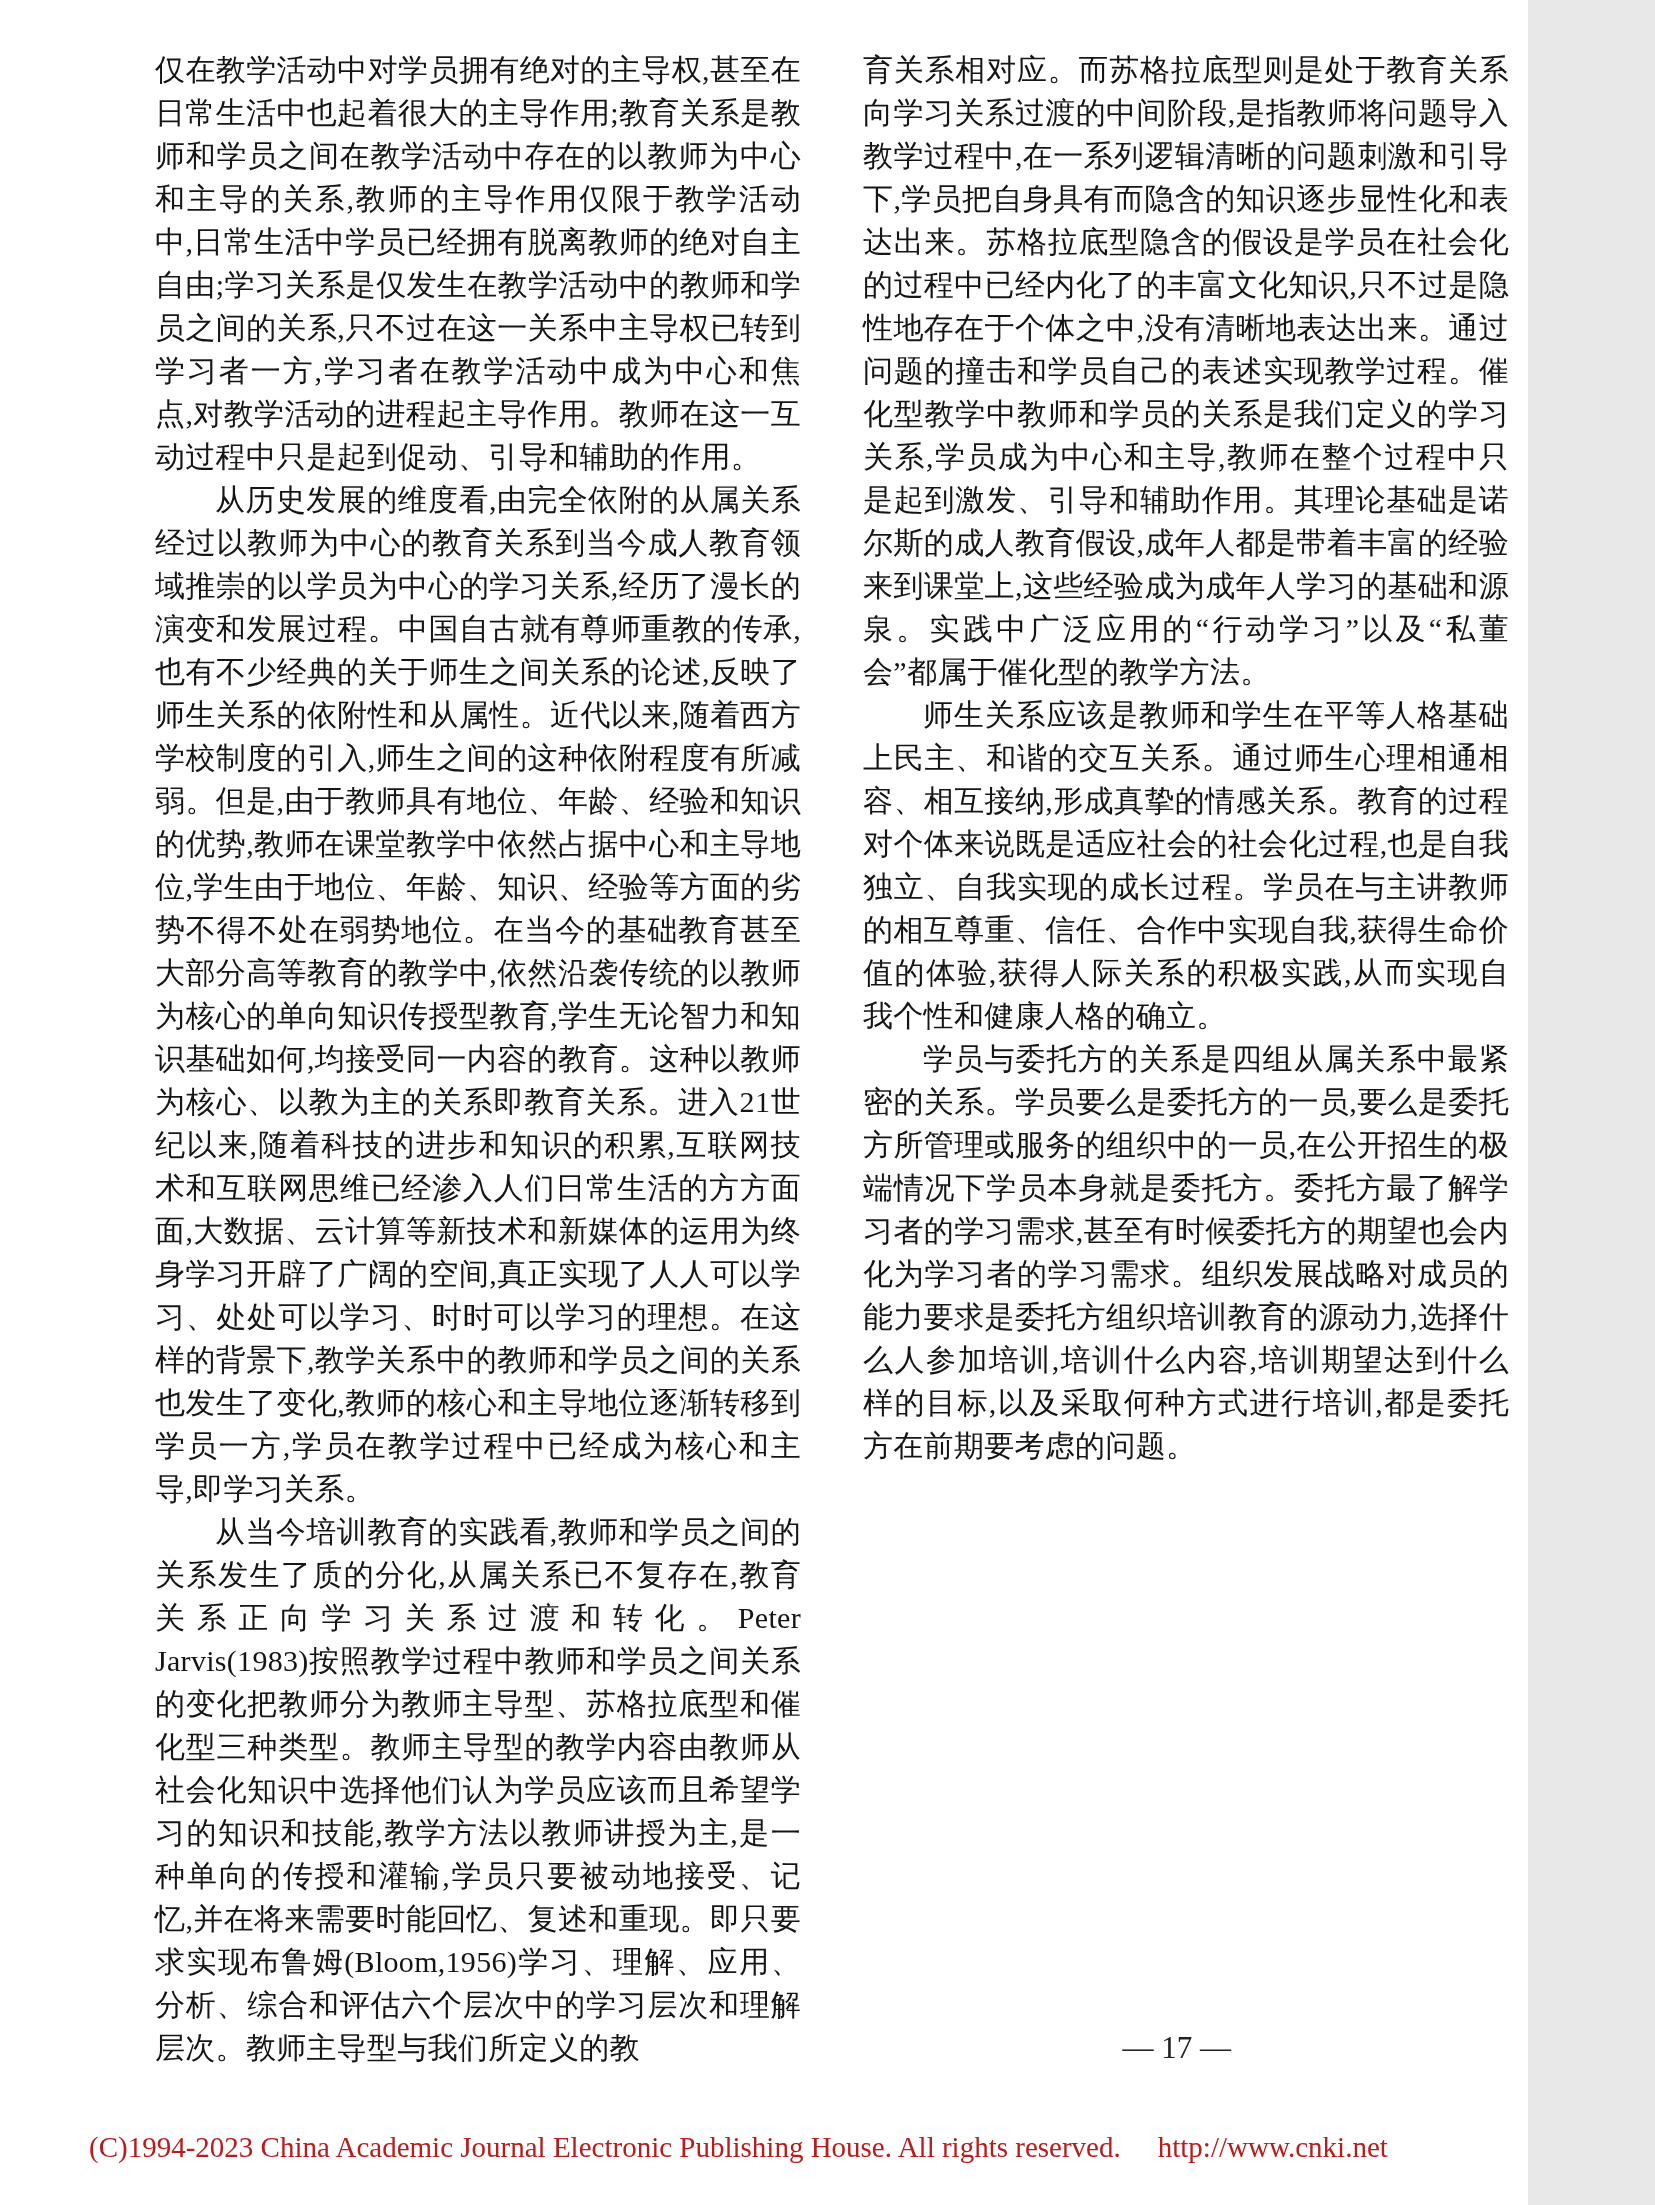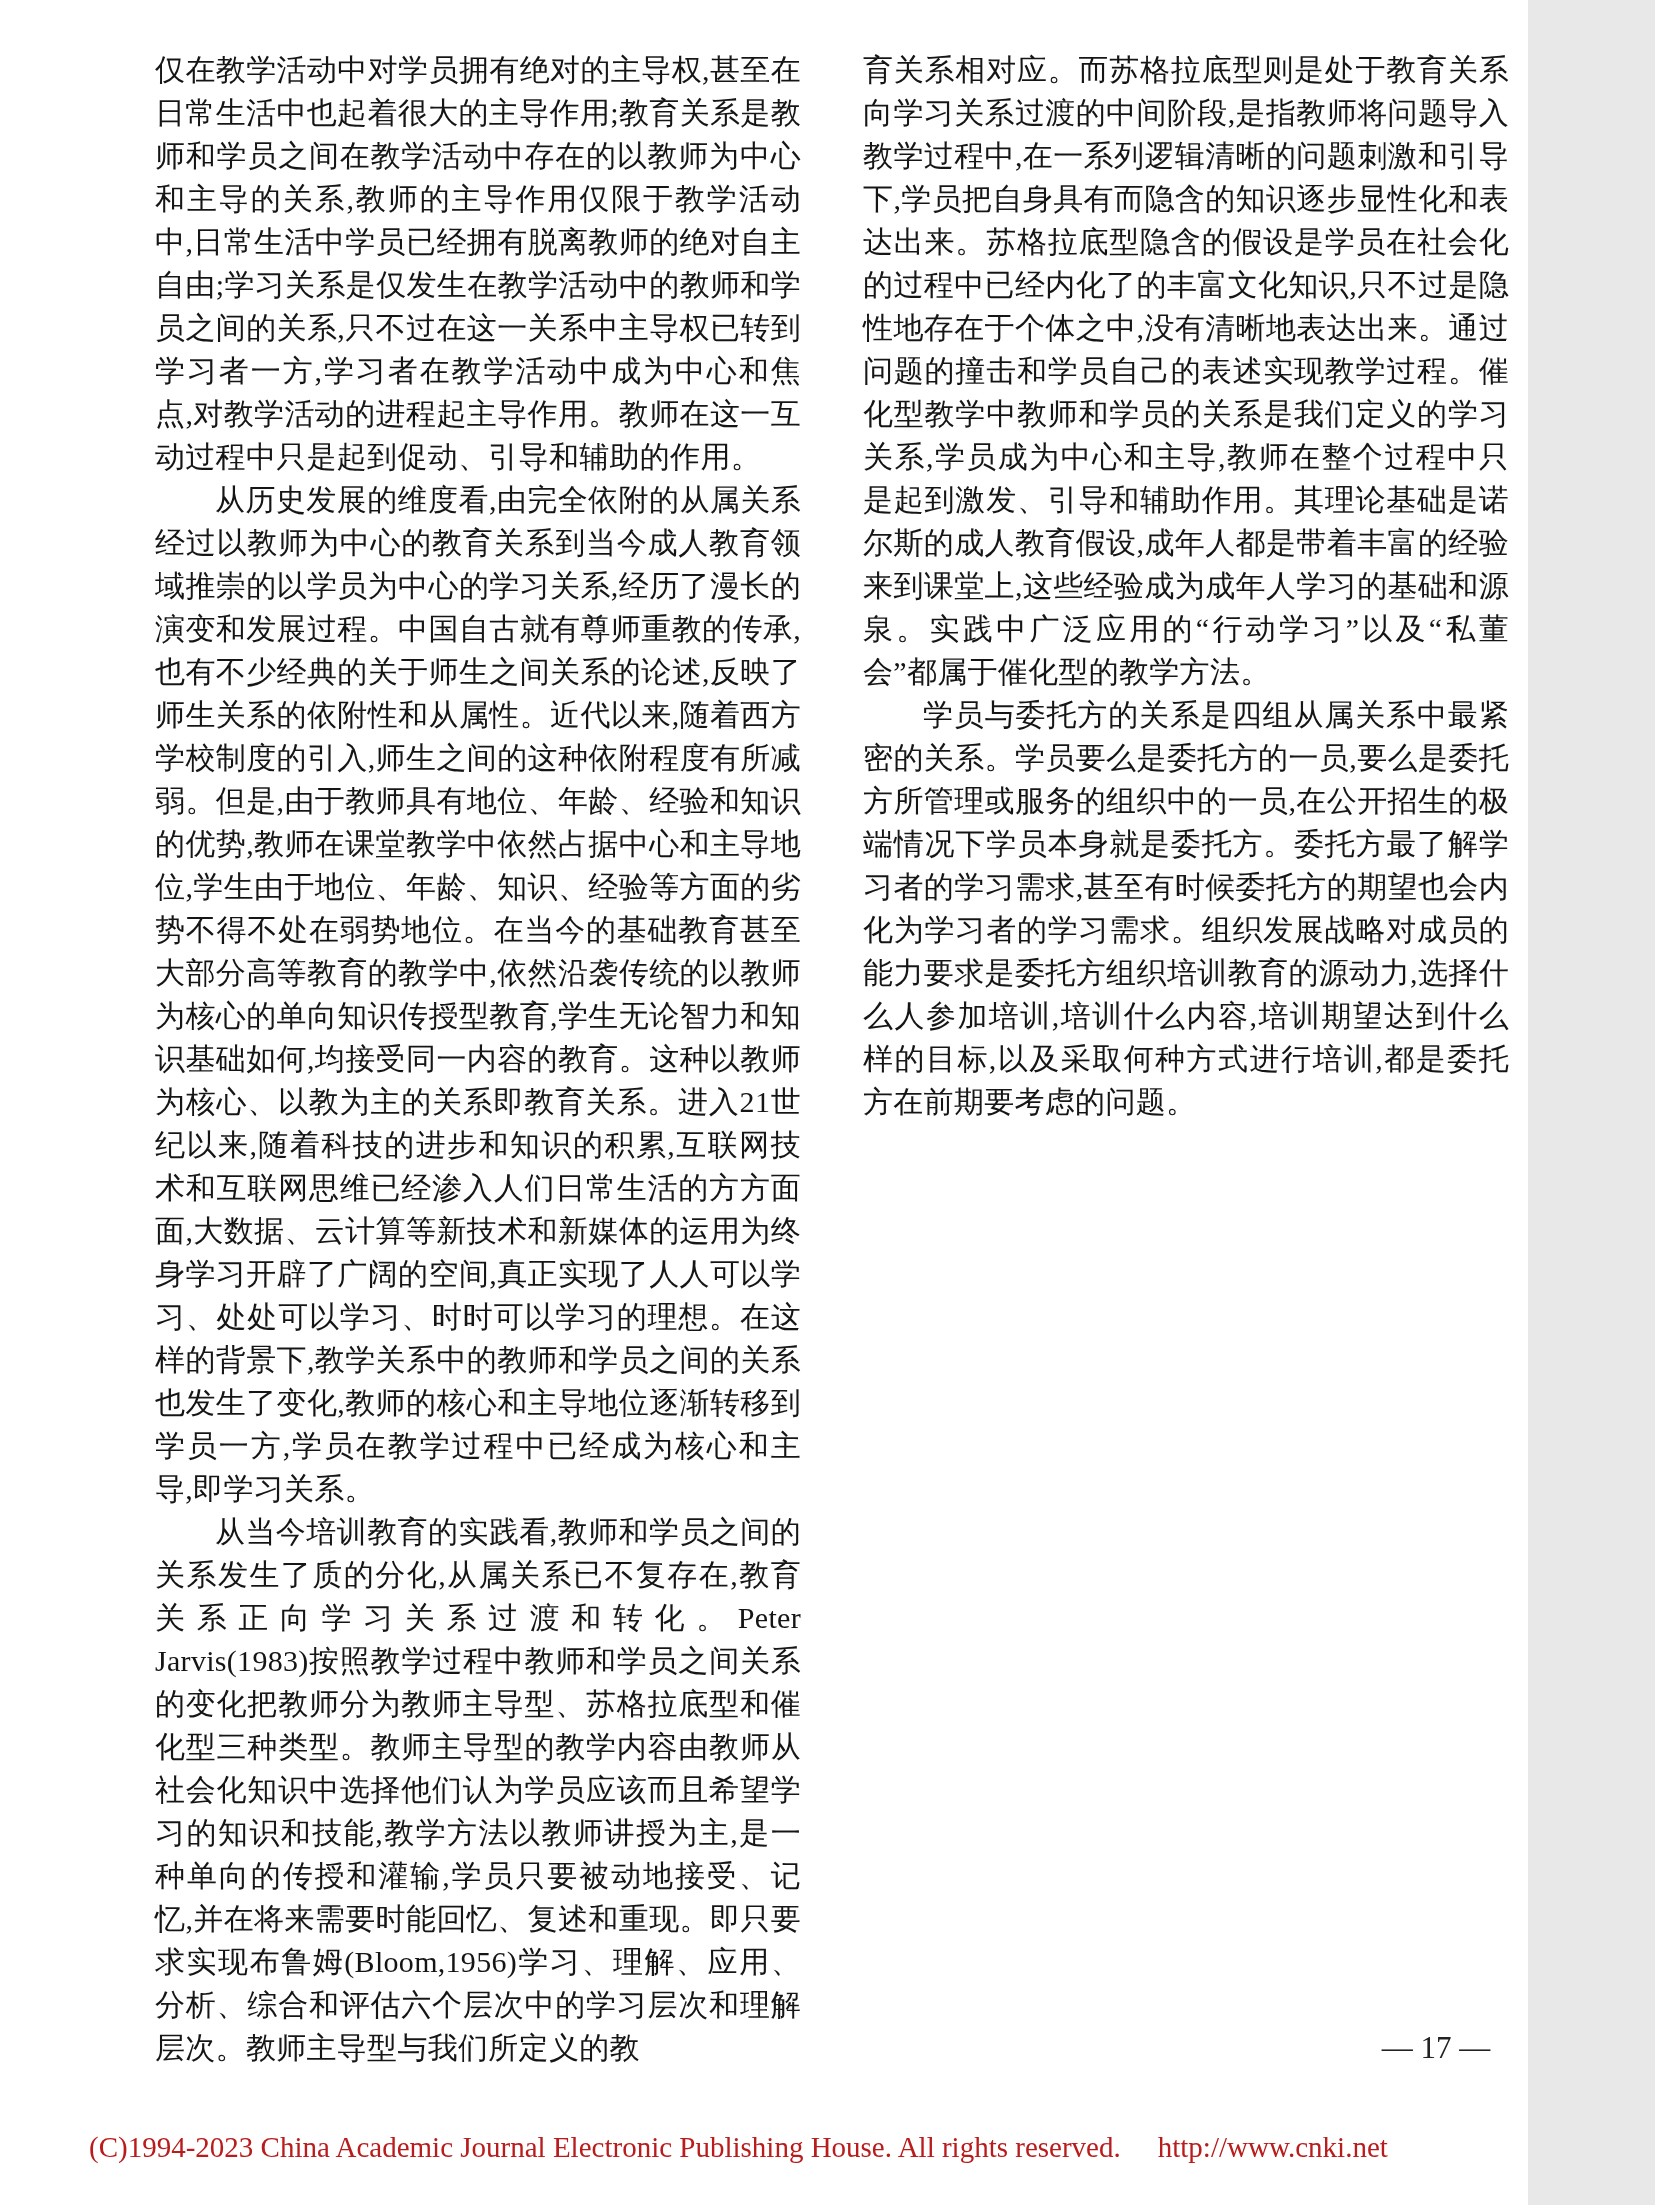--- a/index.html
+++ b/index.html
@@ -29,21 +29,21 @@
   .col-right { left: 863px; }
   .col p { margin: 0; padding: 0; }
   .col p.continuation { text-indent: 0; }
   .col p.indent       { text-indent: 2em; }
   .col p.heading      { text-indent: 2em; font-style: italic; }
   .page-number {
     position: absolute;
     top: 2028px;
     left: 863px;
     width: 646px;
-    text-align: right;
+    text-align: center;
     padding-right: 18.7px;
     box-sizing: border-box;
     font-size: 31px;
     line-height: 40px;
     color: #222222;
   }
   .footer {
     position: absolute;
     top: 2130px;
     left: 57px;
@@ -61,20 +61,21 @@
 
 <div class="page">
   <div class="col col-left">
       <p class="continuation">仅在教学活动中对学员拥有绝对的主导权,甚至在日常生活中也起着很大的主导作用;教育关系是教师和学员之间在教学活动中存在的以教师为中心和主导的关系,教师的主导作用仅限于教学活动中,日常生活中学员已经拥有脱离教师的绝对自主自由;学习关系是仅发生在教学活动中的教师和学员之间的关系,只不过在这一关系中主导权已转到学习者一方,学习者在教学活动中成为中心和焦点,对教学活动的进程起主导作用。教师在这一互动过程中只是起到促动、引导和辅助的作用。</p>
       <p class="indent">从历史发展的维度看,由完全依附的从属关系经过以教师为中心的教育关系到当今成人教育领域推崇的以学员为中心的学习关系,经历了漫长的演变和发展过程。中国自古就有尊师重教的传承,也有不少经典的关于师生之间关系的论述,反映了师生关系的依附性和从属性。近代以来,随着西方学校制度的引入,师生之间的这种依附程度有所减弱。但是,由于教师具有地位、年龄、经验和知识的优势,教师在课堂教学中依然占据中心和主导地位,学生由于地位、年龄、知识、经验等方面的劣势不得不处在弱势地位。在当今的基础教育甚至大部分高等教育的教学中,依然沿袭传统的以教师为核心的单向知识传授型教育,学生无论智力和知识基础如何,均接受同一内容的教育。这种以教师为核心、以教为主的关系即教育关系。进入21世纪以来,随着科技的进步和知识的积累,互联网技术和互联网思维已经渗入人们日常生活的方方面面,大数据、云计算等新技术和新媒体的运用为终身学习开辟了广阔的空间,真正实现了人人可以学习、处处可以学习、时时可以学习的理想。在这样的背景下,教学关系中的教师和学员之间的关系也发生了变化,教师的核心和主导地位逐渐转移到学员一方,学员在教学过程中已经成为核心和主导,即学习关系。</p>
       <p class="indent">从当今培训教育的实践看,教师和学员之间的关系发生了质的分化,从属关系已不复存在,教育关系正向学习关系过渡和转化。Peter Jarvis(1983)按照教学过程中教师和学员之间关系的变化把教师分为教师主导型、苏格拉底型和催化型三种类型。教师主导型的教学内容由教师从社会化知识中选择他们认为学员应该而且希望学习的知识和技能,教学方法以教师讲授为主,是一种单向的传授和灌输,学员只要被动地接受、记忆,并在将来需要时能回忆、复述和重现。即只要求实现布鲁姆(Bloom,1956)学习、理解、应用、分析、综合和评估六个层次中的学习层次和理解层次。教师主导型与我们所定义的教</p>
     </div>
 
   <div class="col col-right">
       <p class="continuation">育关系相对应。而苏格拉底型则是处于教育关系向学习关系过渡的中间阶段,是指教师将问题导入教学过程中,在一系列逻辑清晰的问题刺激和引导下,学员把自身具有而隐含的知识逐步显性化和表达出来。苏格拉底型隐含的假设是学员在社会化的过程中已经内化了的丰富文化知识,只不过是隐性地存在于个体之中,没有清晰地表达出来。通过问题的撞击和学员自己的表述实现教学过程。催化型教学中教师和学员的关系是我们定义的学习关系,学员成为中心和主导,教师在整个过程中只是起到激发、引导和辅助作用。其理论基础是诺尔斯的成人教育假设,成年人都是带着丰富的经验来到课堂上,这些经验成为成年人学习的基础和源泉。实践中广泛应用的“行动学习”以及“私董会”都属于催化型的教学方法。</p>
+      <p class="indent">师生关系应该是教师和学生在平等人格基础上民主、和谐的交互关系。通过师生心理相通相容、相互接纳,形成真挚的情感关系。教育的过程对个体来说既是适应社会的社会化过程,也是自我独立、自我实现的成长过程。学员在与主讲教师的相互尊重、信任、合作中实现自我,获得生命价值的体验,获得人际关系的积极实践,从而实现自我个性和健康人格的确立。</p>
       <p class="indent">学员与委托方的关系是四组从属关系中最紧密的关系。学员要么是委托方的一员,要么是委托方所管理或服务的组织中的一员,在公开招生的极端情况下学员本身就是委托方。委托方最了解学习者的学习需求,甚至有时候委托方的期望也会内化为学习者的学习需求。组织发展战略对成员的能力要求是委托方组织培训教育的源动力,选择什么人参加培训,培训什么内容,培训期望达到什么样的目标,以及采取何种方式进行培训,都是委托方在前期要考虑的问题。</p>
     </div>
 
   <div class="page-number">— 17 —</div>
 
   <div class="footer">
     <span>(C)1994-2023 China Academic Journal Electronic Publishing House. All rights reserved.</span><span class="footer-url">http://www.cnki.net</span>
   </div>
 </div>
 

